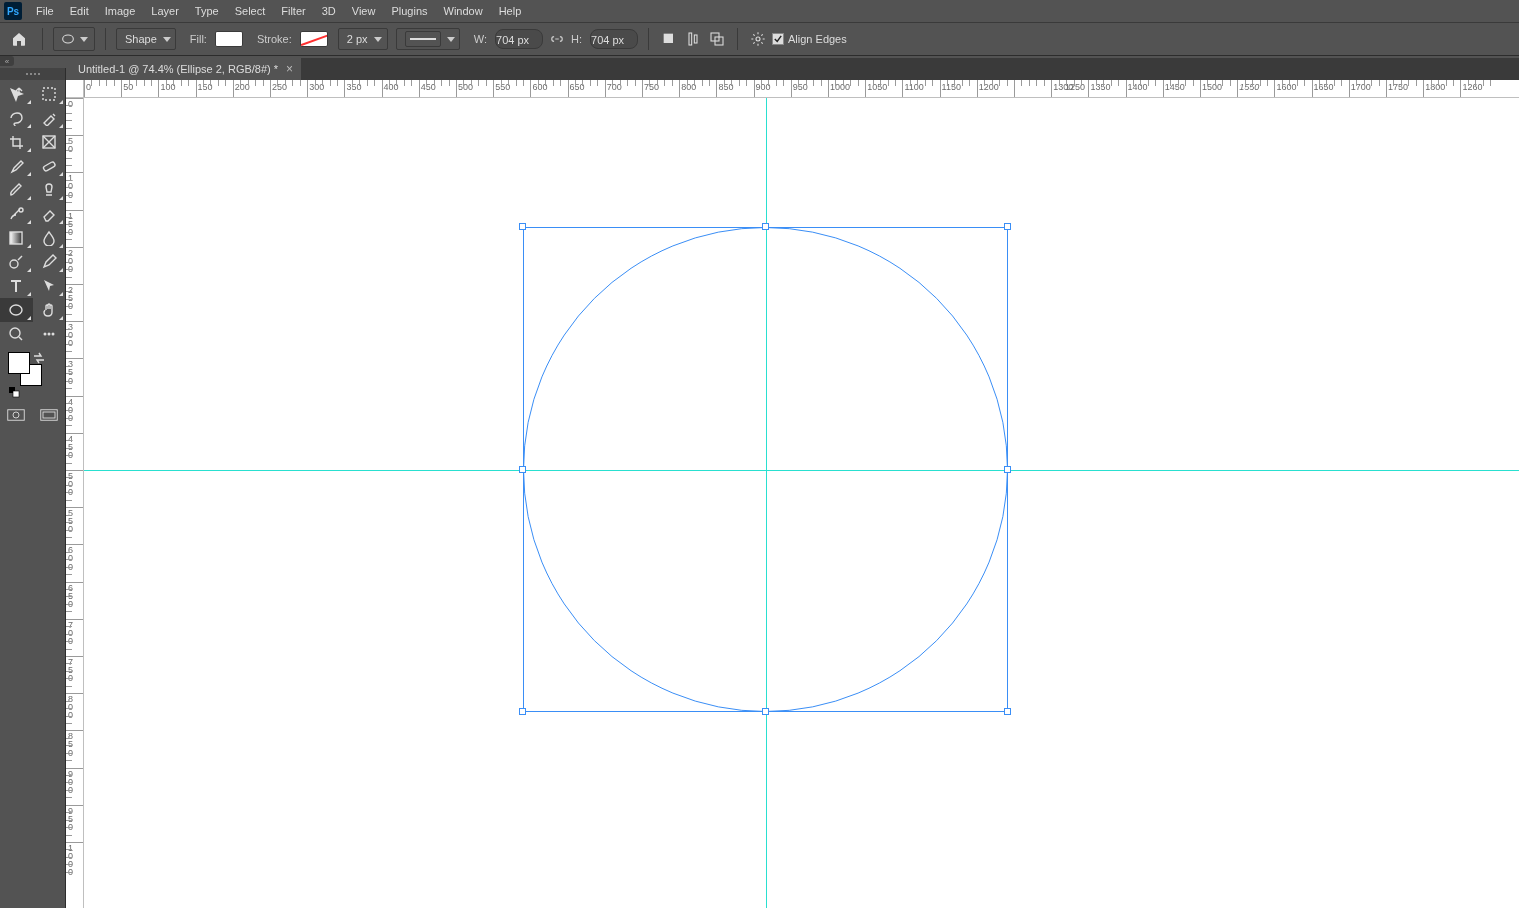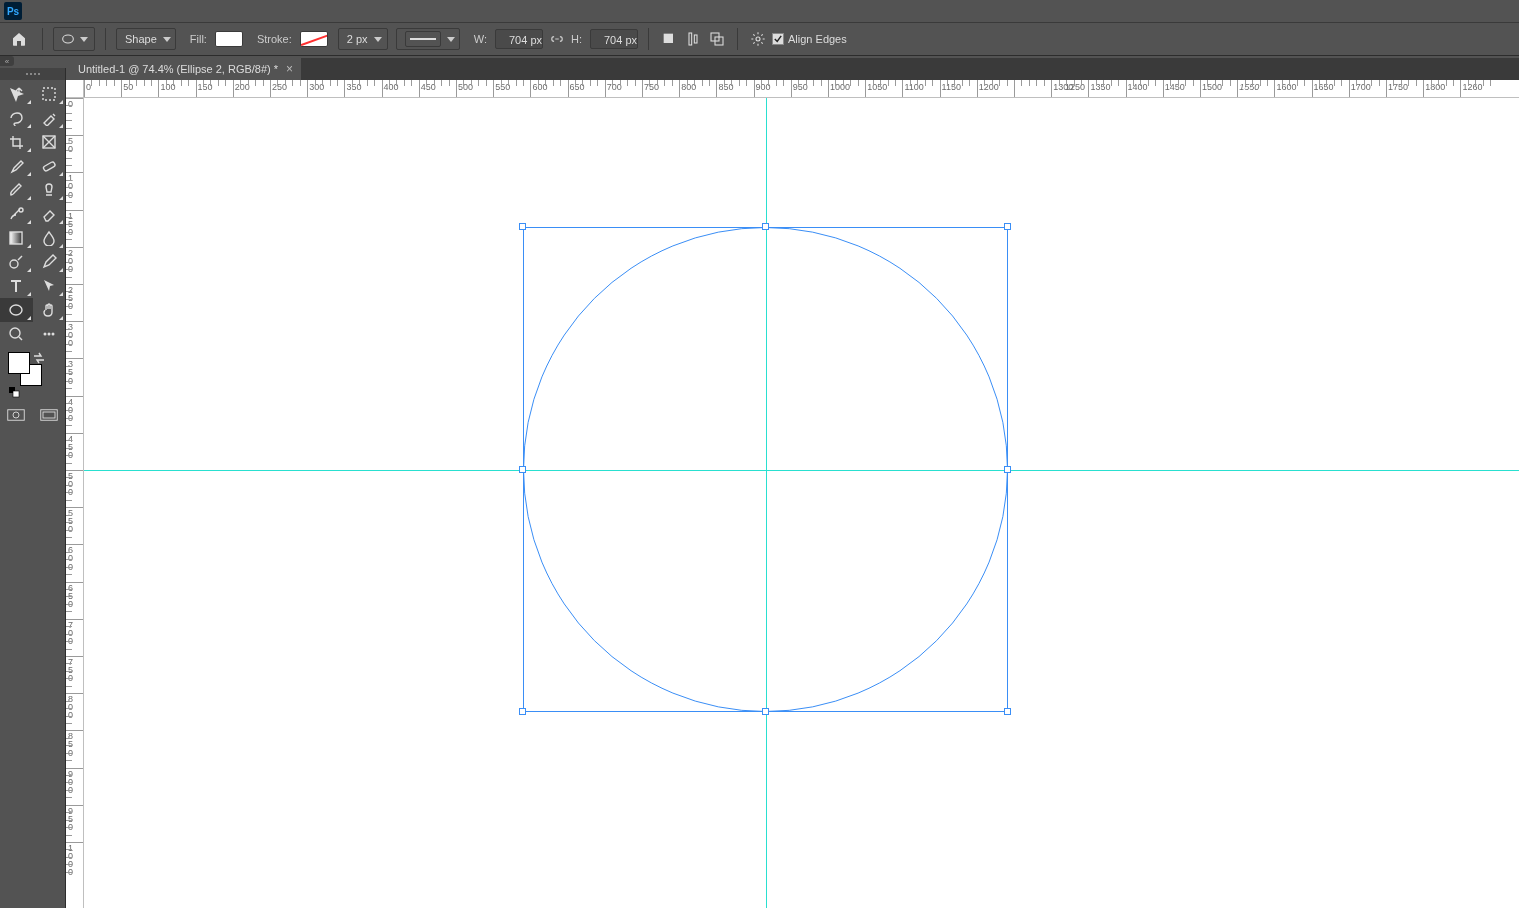--- a/index.html
+++ b/index.html
@@ -15,21 +15,21 @@
 .home-btn { width: 26px; height: 26px; display: flex; align-items: center; justify-content: center; border-radius: 3px; }
 .home-btn svg { width: 16px; height: 16px; fill: #ddd; }
 .tool-preset { display: flex; align-items: center; gap: 4px; padding: 2px 6px; border: 1px solid #3a3a3a; border-radius: 2px; height: 24px; }
 .divider { width: 1px; height: 22px; background: #3a3a3a; margin: 0 6px; }
 .opt-label { margin-right: 4px; color: #ccc; }
 .dropdown { display: flex; align-items: center; height: 22px; border: 1px solid #3a3a3a; background: #535353; padding: 0 4px 0 8px; border-radius: 2px; gap: 6px; min-width: 58px; }
 .swatch { width: 28px; height: 16px; border: 1px solid #3a3a3a; border-radius: 2px; }
 .fill-swatch { background: #fff; }
 .stroke-swatch { background: #fff; position: relative; overflow: hidden; }
 .stroke-swatch::after { content: ""; position: absolute; left: -4px; top: 50%; width: 140%; height: 2px; background: #ff3030; transform: rotate(-20deg); }
-.num-input { width: 48px; height: 20px; background: #4a4a4a; border: 1px solid #3a3a3a; border-radius: 2px; color: #ddd; text-align: right; line-height: 20px; }
+.num-input { width: 48px; height: 20px; background: #4a4a4a; border: 1px solid #3a3a3a; border-radius: 8px; color: #ddd; text-align: left; line-height: 20px; }
 .stroke-style { width: 36px; height: 16px; border: 1px solid #3a3a3a; border-radius: 2px; display: flex; align-items: center; justify-content: center; }
 .stroke-style div { height: 2px; width: 26px; background: #ddd; }
 .link-icon, .gear-icon, .align-icon, .overlap-icon, .pathop-icon { width: 20px; height: 20px; display: flex; align-items: center; justify-content: center; }
 .checkbox { width: 12px; height: 12px; border: 1px solid #888; background: #ddd; display: inline-flex; align-items: center; justify-content: center; margin-right: 4px; }
 .checkbox .tick { width: 8px; height: 8px; }
 .align-edges { display: flex; align-items: center; }
 
 
 .collapse-handle { position: absolute; top: 56px; left: 0; width: 14px; height: 10px; background: #3f3f3f; border-radius: 0 3px 3px 0; display: flex; align-items: center; justify-content: center; color: #aaa; font-size: 8px; }
 
@@ -72,20 +72,34 @@
 .selection-box { position: absolute; border: 1px solid #3a8ef6; }
 .ellipse-shape { position: absolute; border: 1px solid #3a8ef6; border-radius: 50%; }
 .handle { position: absolute; width: 7px; height: 7px; background: #fff; border: 1px solid #3a8ef6; }
 .chev { width: 0; height: 0; border-left: 4px solid transparent; border-right: 4px solid transparent; border-top: 5px solid #ccc; }
 </style>
 </head>
 <body>
 
 <div class="menubar">
   <div class="ps-logo">Ps</div>
+  <div id="menu-items" style="display: flex;">
+      <div class="menu-item">File</div>
+      <div class="menu-item">Edit</div>
+      <div class="menu-item">Image</div>
+      <div class="menu-item">Layer</div>
+      <div class="menu-item">Type</div>
+      <div class="menu-item">Select</div>
+      <div class="menu-item">Filter</div>
+      <div class="menu-item">3D</div>
+      <div class="menu-item">View</div>
+      <div class="menu-item">Plugins</div>
+      <div class="menu-item">Window</div>
+      <div class="menu-item">Help</div>
+    </div>
 </div>
 
 <div class="optionsbar">
   <div class="home-btn">
     <svg viewBox="0 0 24 24">
         <path d="M3 11l9-8 9 8v10a1 1 0 0 1-1 1h-5v-7h-6v7H4a1 1 0 0 1-1-1z"></path>
       </svg>
   </div>
   <div class="divider"></div>
   <div class="tool-preset">

